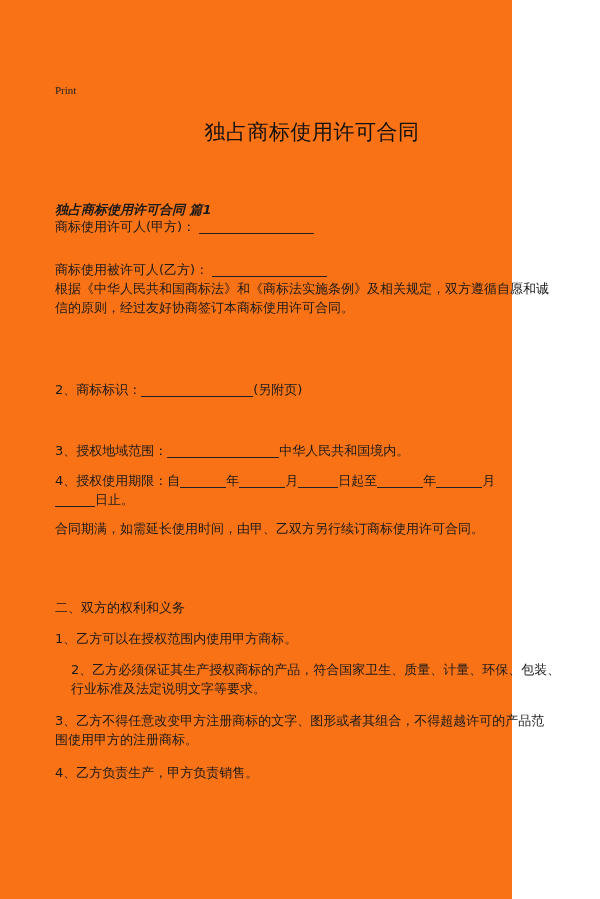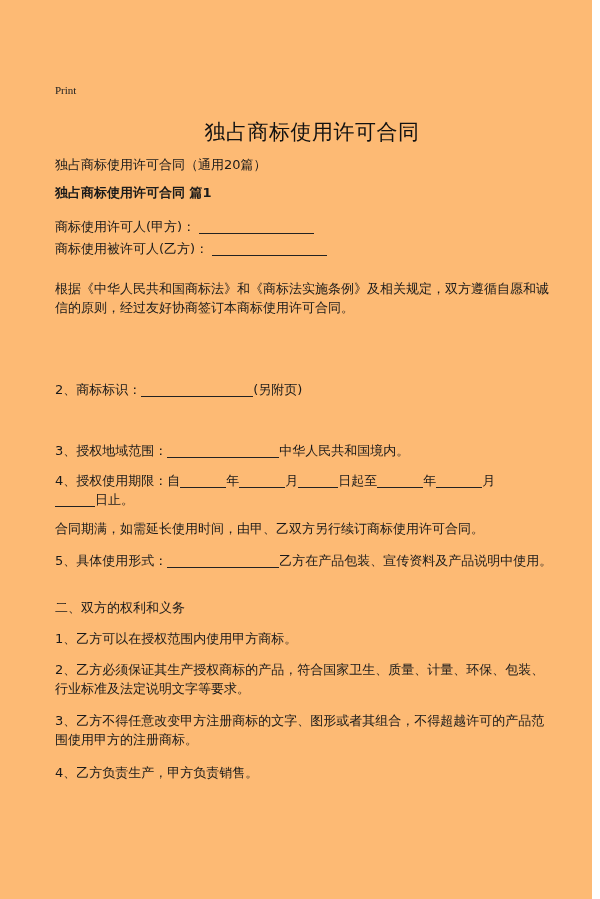--- a/index.html
+++ b/index.html
@@ -1,43 +1,42 @@
 <!DOCTYPE html>
 <html><head>
   <meta charset="utf-8">
   <style>
     html, body { margin: 0; padding: 0; background: #ffffff; }
     body { width: 600px; height: 899px; position: relative; overflow: hidden; color: #111; }
-    .page { position: absolute; left: 0; top: 0; width: 592px; height: 899px; background: #fdba74; }
+    .page { position: absolute; left: 0; top: 0; width: 512px; height: 899px; background: #f97316; }
     .print { position: absolute; left: 55px; top: 84px; font-family: "Liberation Serif", serif; font-size: 11px; color: #222; }
     .title { position: absolute; left: 12px; width: 600px; top: 118px; text-align: center; font-family: "DejaVu Sans", sans-serif; font-size: 21px; color: #111; letter-spacing: 0.5px; }
     .line { position: absolute; left: 55px; width: 500px; font-family: "DejaVu Sans", sans-serif; font-size: 13px; line-height: 19px; color: #1a1a1a; white-space: nowrap; }
     .line.wrap { white-space: normal; }
     .bold { font-weight: bold; }
     .blank { display: inline-block; border-bottom: 1px solid #222; height: 14px; vertical-align: -3px; }
   </style>
 </head>
 <body>
 
 <div class="page">
 
   <div class="print">Print</div>
 
   <div class="title">独占商标使用许可合同</div>
 
-  <div class="line" style="top:155px;">独占商标使用许可合同（通用20篇）</div>
 
-  <div class="line bold" style="top:183px;">独占商标使用许可合同 篇1</div>
+  <div class="line bold" style="top:200px;font-style:italic;">独占商标使用许可合同 篇1</div>
 
   <div class="line" style="top:217px;">
     <span>商标使用许可人(甲方)：</span>
     <span class="blank" style="width:115px;"></span>
   </div>
 
-  <div class="line" style="top:239px;">
+  <div class="line" style="top:260px;">
     <span>商标使用被许可人(乙方)：</span>
     <span class="blank" style="width:115px;"></span>
   </div>
 
   <div class="line wrap" style="top:279px;">根据《中华人民共和国商标法》和《商标法实施条例》及相关规定，双方遵循自愿和诚信的原则，经过友好协商签订本商标使用许可合同。</div>
 
 
 
   <div class="line" style="top:380px;">
     <span>2、商标标识：</span><span class="blank" style="width:112px;"></span><span>(另附页)</span>
@@ -49,27 +48,24 @@
 
   <div class="line" style="top:471px;">
     <span>4、授权使用期限：自</span><span class="blank" style="width:46px;"></span><span>年</span><span class="blank" style="width:46px;"></span><span>月</span><span class="blank" style="width:40px;"></span><span>日起至</span><span class="blank" style="width:46px;"></span><span>年</span><span class="blank" style="width:46px;"></span><span>月</span>
   </div>
   <div class="line" style="top:519px;">合同期满，如需延长使用时间，由甲、乙双方另行续订商标使用许可合同。</div>
 
   <div class="line" style="top:490px;">
     <span class="blank" style="width:40px;"></span><span>日止。</span>
   </div>
 
-  <div class="line wrap" style="top:551px;">
-    <span>5、具体使用形式：</span><span class="blank" style="width:112px;"></span><span>乙方在产品包装、宣传资料及产品说明中使用。</span>
-  </div>
 
   <div class="line" style="top:598px;">二、双方的权利和义务</div>
 
   <div class="line" style="top:629px;">1、乙方可以在授权范围内使用甲方商标。</div>
 
-  <div class="line wrap" style="top:660px;">2、乙方必须保证其生产授权商标的产品，符合国家卫生、质量、计量、环保、包装、行业标准及法定说明文字等要求。</div>
+  <div class="line wrap" style="top:660px;margin-left:16px;">2、乙方必须保证其生产授权商标的产品，符合国家卫生、质量、计量、环保、包装、行业标准及法定说明文字等要求。</div>
 
   <div class="line wrap" style="top:711px;">3、乙方不得任意改变甲方注册商标的文字、图形或者其组合，不得超越许可的产品范围使用甲方的注册商标。</div>
 
   <div class="line" style="top:763px;">4、乙方负责生产，甲方负责销售。</div>
 
 </div>
 
 </body></html>

